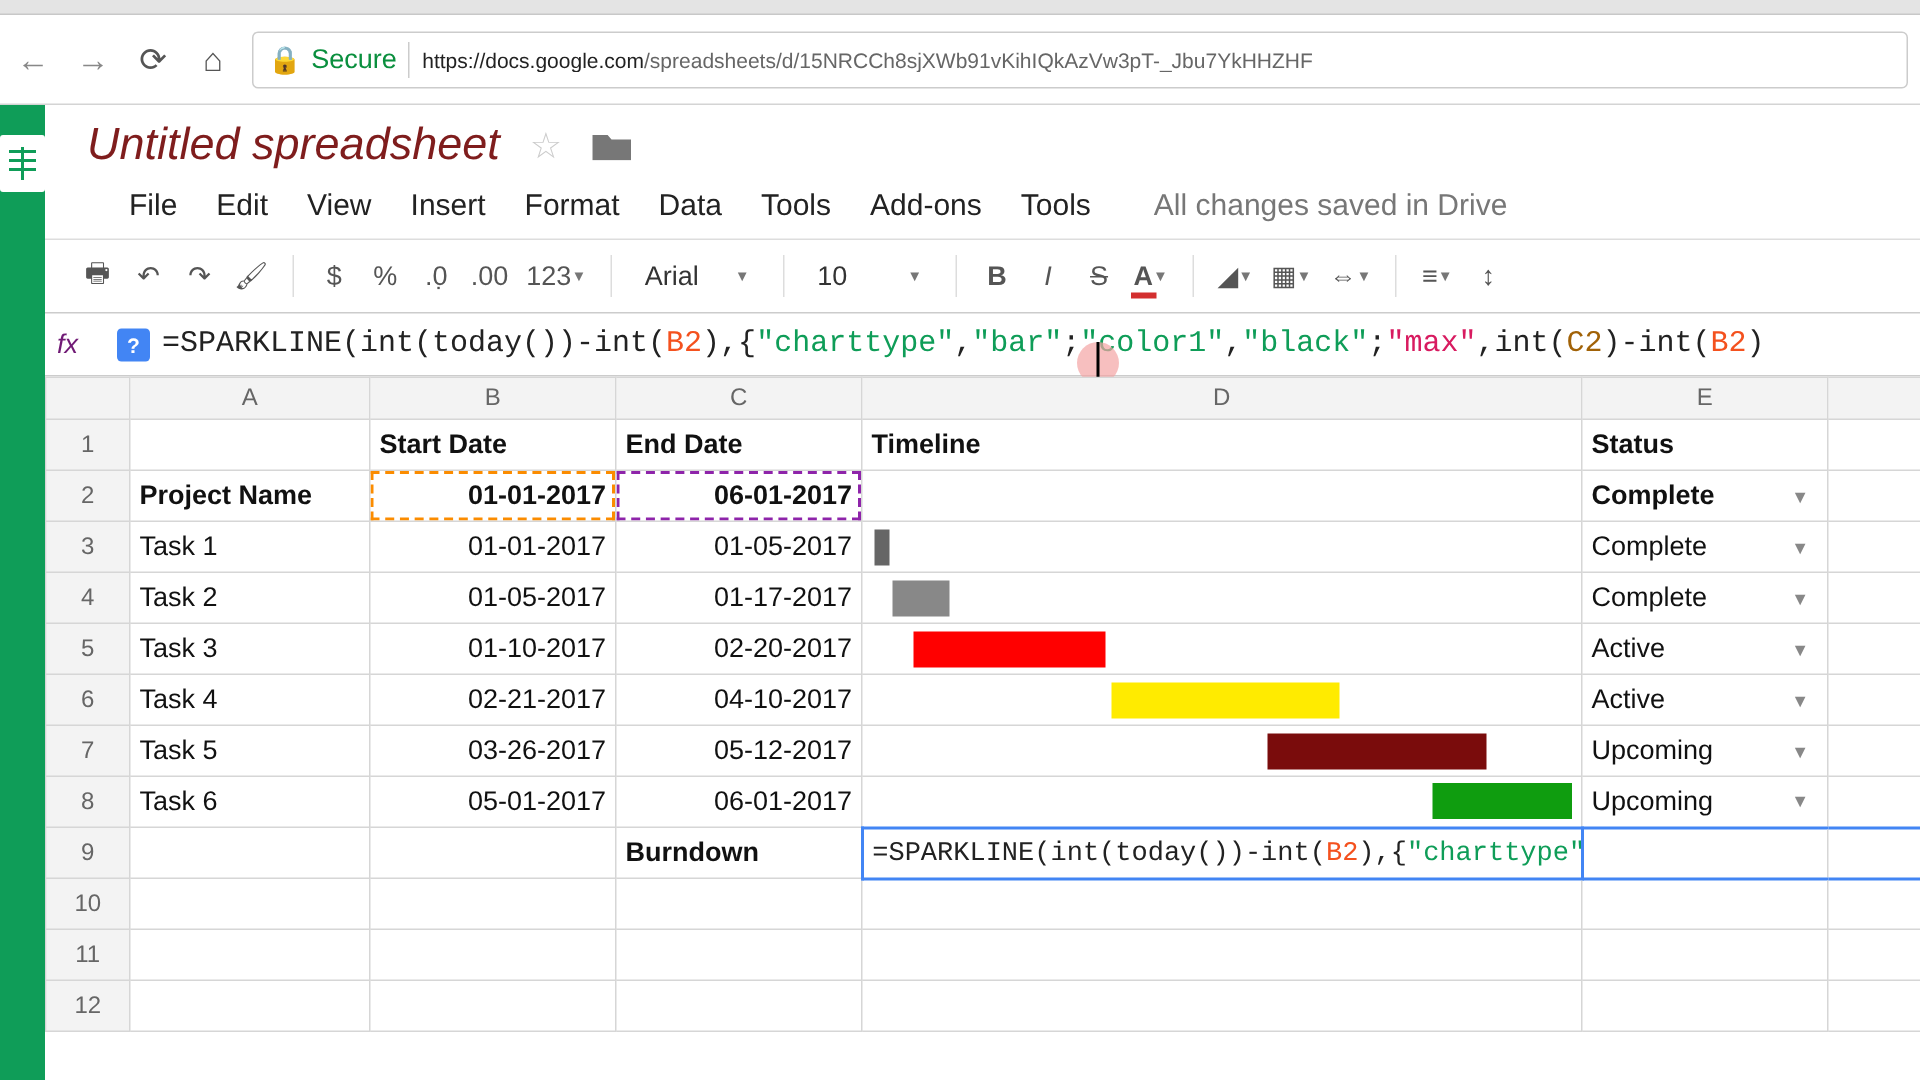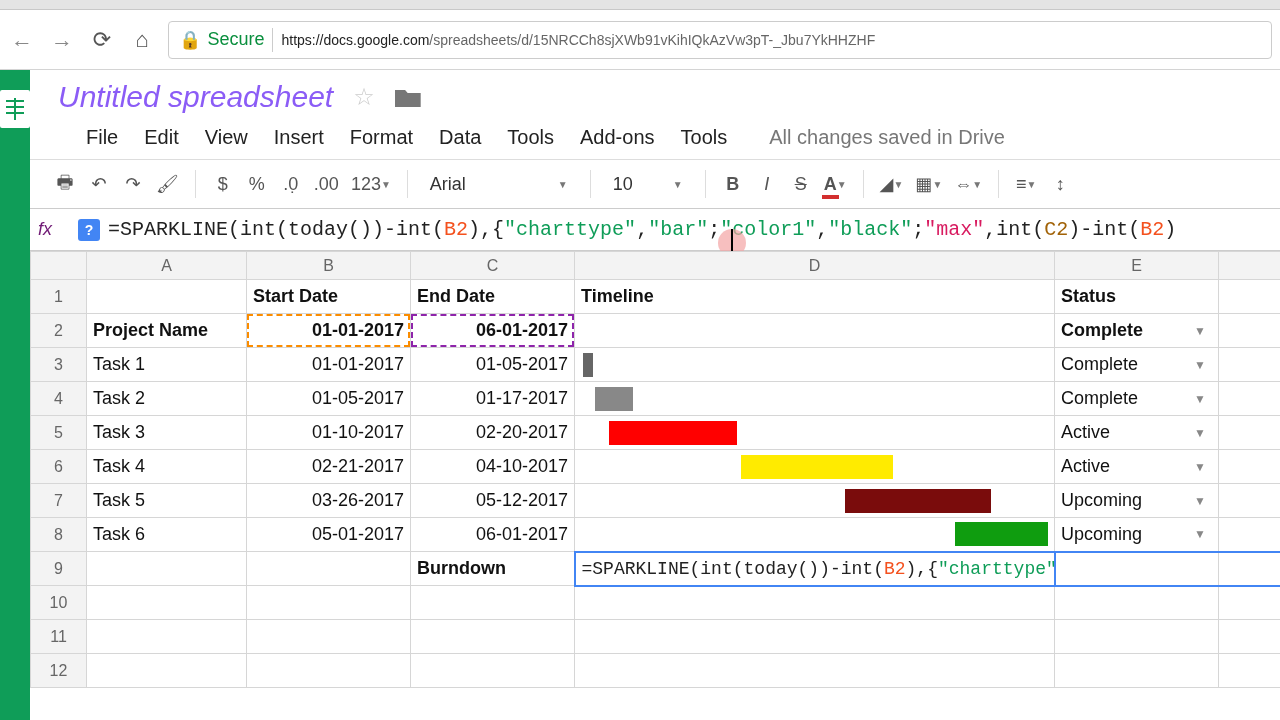--- a/index.html
+++ b/index.html
@@ -23,32 +23,32 @@
   .app-icon-col { width: 60px; background: #0f9d58; display: flex; align-items: flex-start; justify-content: center; padding-top: 20px; }
   .sheets-logo { width: 30px; height: 38px; background: #fff; border-radius: 2px; position: relative; }
   .sheets-logo::before, .sheets-logo::after { content:''; position:absolute; background:#0f9d58; }
   .sheets-logo::before { left:6px; right:6px; top:10px; height:2px; box-shadow: 0 6px 0 #0f9d58, 0 12px 0 #0f9d58; }
   .sheets-logo::after { top:8px; bottom:8px; left:14px; width:2px; }
   
   .app-main { flex: 1; display: flex; flex-direction: column; }
   
   .doc-header { padding: 10px 28px 0 28px; }
   .doc-title-row { display: flex; align-items: center; gap: 20px; }
-  .doc-title { font-size: 30px; font-style: italic; color: #8b5cf6; font-family: Arial; }
+  .doc-title { font-size: 30px; font-style: italic; color: #7f1d1d; font-family: Arial; }
   .star-icon { color: #ccc; font-size: 24px; }
   .folder-icon { width: 26px; height: 20px; background: #777; clip-path: polygon(0 15%, 40% 15%, 50% 30%, 100% 30%, 100% 100%, 0 100%); }
   
   .menu-bar { display: flex; gap: 26px; padding: 12px 28px 10px 28px; font-size: 20px; color: #222; align-items: center; }
   .menu-item { cursor: pointer; }
   .save-status { color: #777; margin-left: 16px; }
   
   .toolbar { display: flex; align-items: center; padding: 6px 20px; border-top: 1px solid #ddd; border-bottom: 1px solid #ccc; gap: 4px; height: 50px; }
   .tbtn { min-width: 30px; height: 32px; display: flex; align-items: center; justify-content: center; color: #555; font-size: 18px; padding: 0 4px; }
   .tsep { width: 1px; height: 28px; background: #ddd; margin: 0 8px; }
-  .font-select { display: flex; align-items: center; gap: 92px; padding: 0 10px; font-size: 18px; color: #333; justify-content: space-between; }
+  .font-select { display: flex; align-items: center; gap: 24px; padding: 0 10px; font-size: 18px; color: #333; justify-content: space-between; }
   .size-select { display: flex; align-items: center; gap: 40px; padding: 0 10px; font-size: 18px; color: #333; }
   .caret { font-size: 10px; color: #777; }
   .text-color-a { position: relative; font-weight: bold; }
   .text-color-a::after { content:''; position:absolute; left:-2px; right:-2px; bottom:-4px; height:4px; background:#d32f2f; }
   
   
   .formula-bar { display: flex; align-items: center; border-bottom: 1px solid #ccc; height: 42px; padding-left: 8px; font-size: 20px; font-family: 'Courier New', monospace; color: #222; }
   .fx-label { font-style: italic; color: #701a75; width: 40px; font-family: Arial; font-size: 18px; }
   .help-badge { width: 22px; height: 22px; background: #4285f4; color: #fff; border-radius: 3px; display: flex; align-items: center; justify-content: center; font-size: 14px; font-family: Arial; font-weight: bold; margin-right: 8px; }
   .formula-text span.fn { color: #222; }

